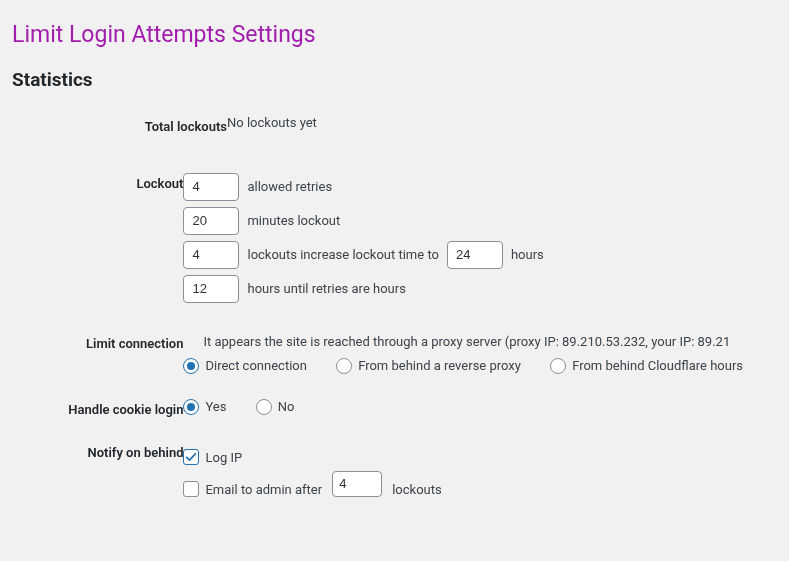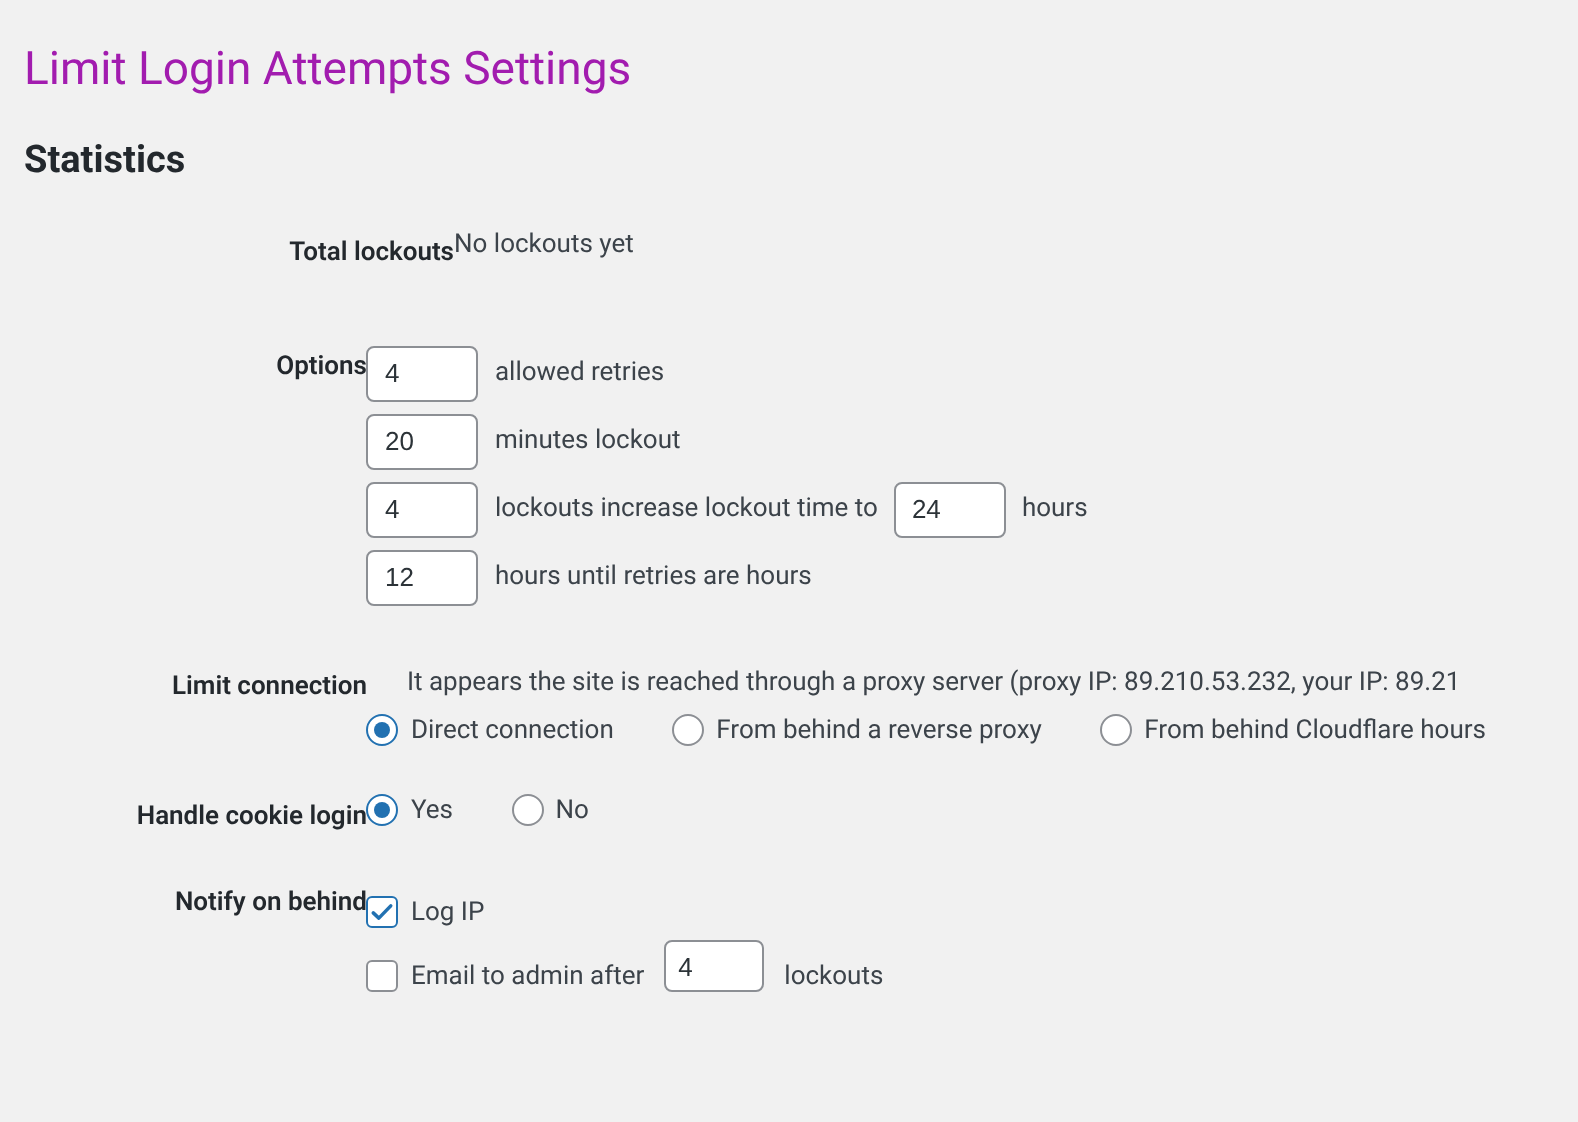--- a/index.html
+++ b/index.html
@@ -141,21 +141,21 @@
       <td>No lockouts yet</td>
     </tr>
   </tbody>
     </table>
 
 
   <table class="form-table">
 
     <tbody>
         <tr>
-      <th>Options</th>
+      <th>Lockout</th>
       <td>
         <div class="row-block">
           <input type="text" class="small" value="4" style="">
           <span>allowed retries</span>
         </div>
         <div class="row-block">
           <input type="text" class="small" value="20" style="">
           <span>minutes lockout</span>
         </div>
         <div class="row-block">

